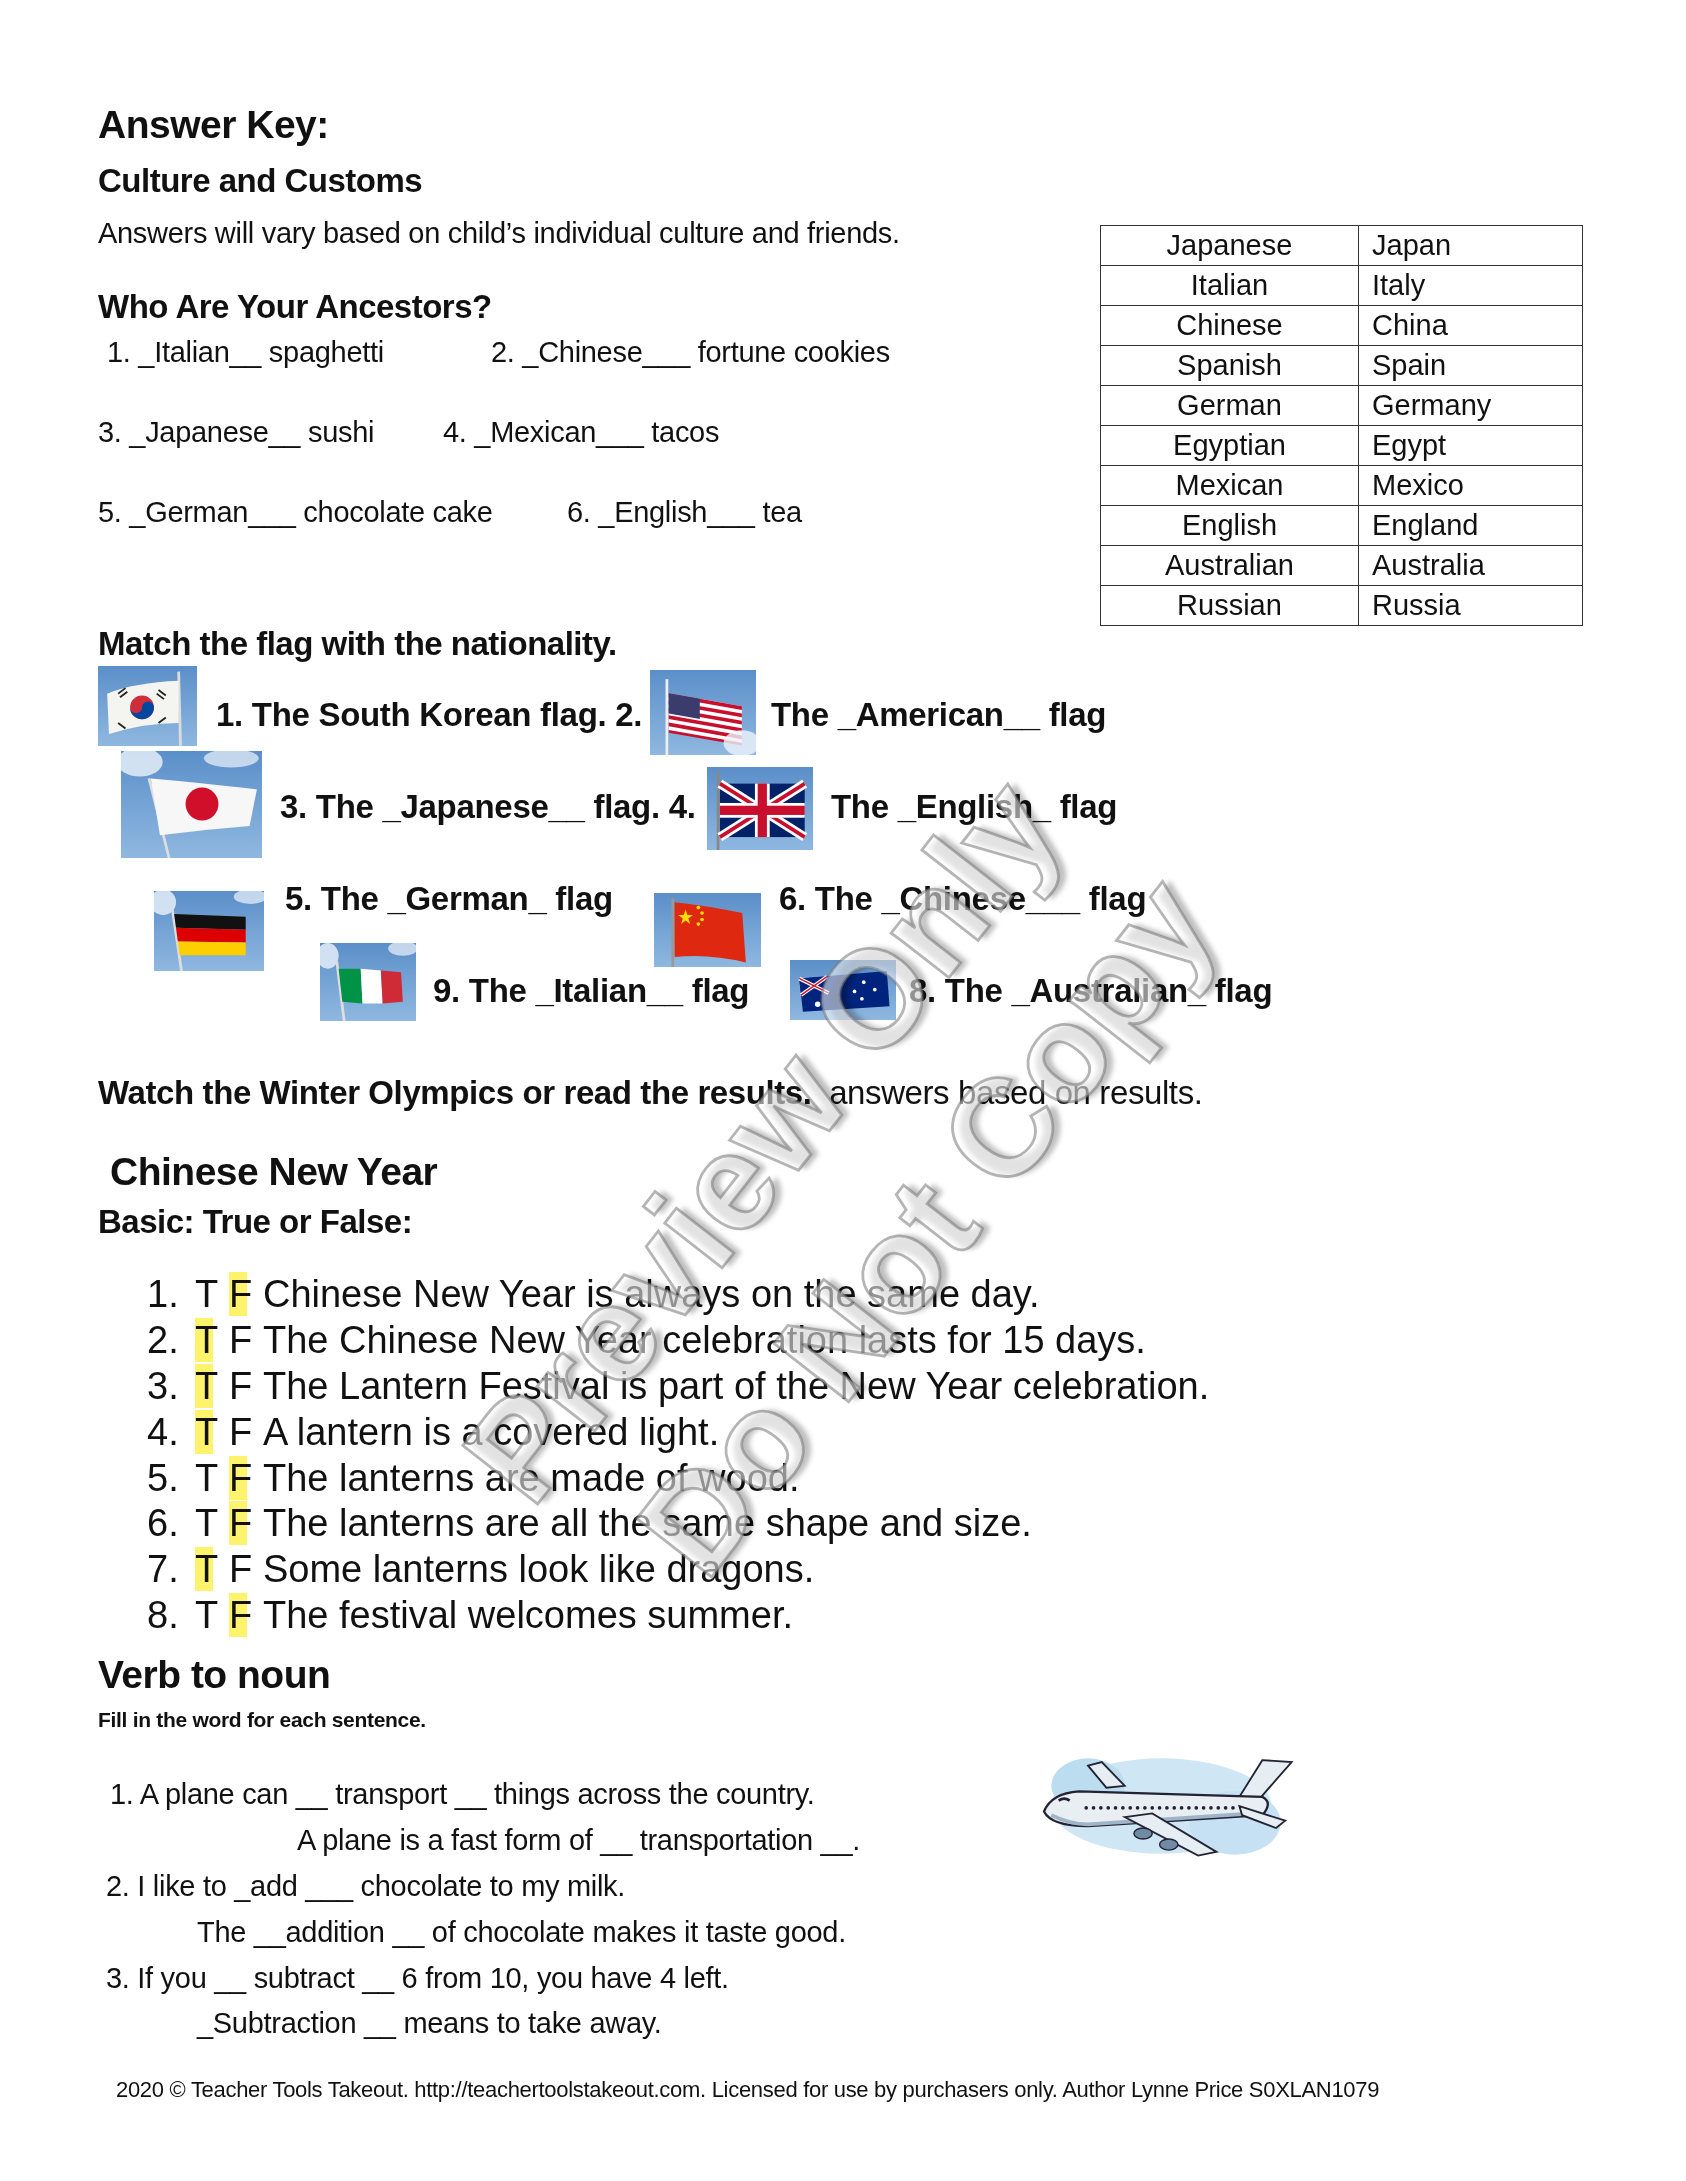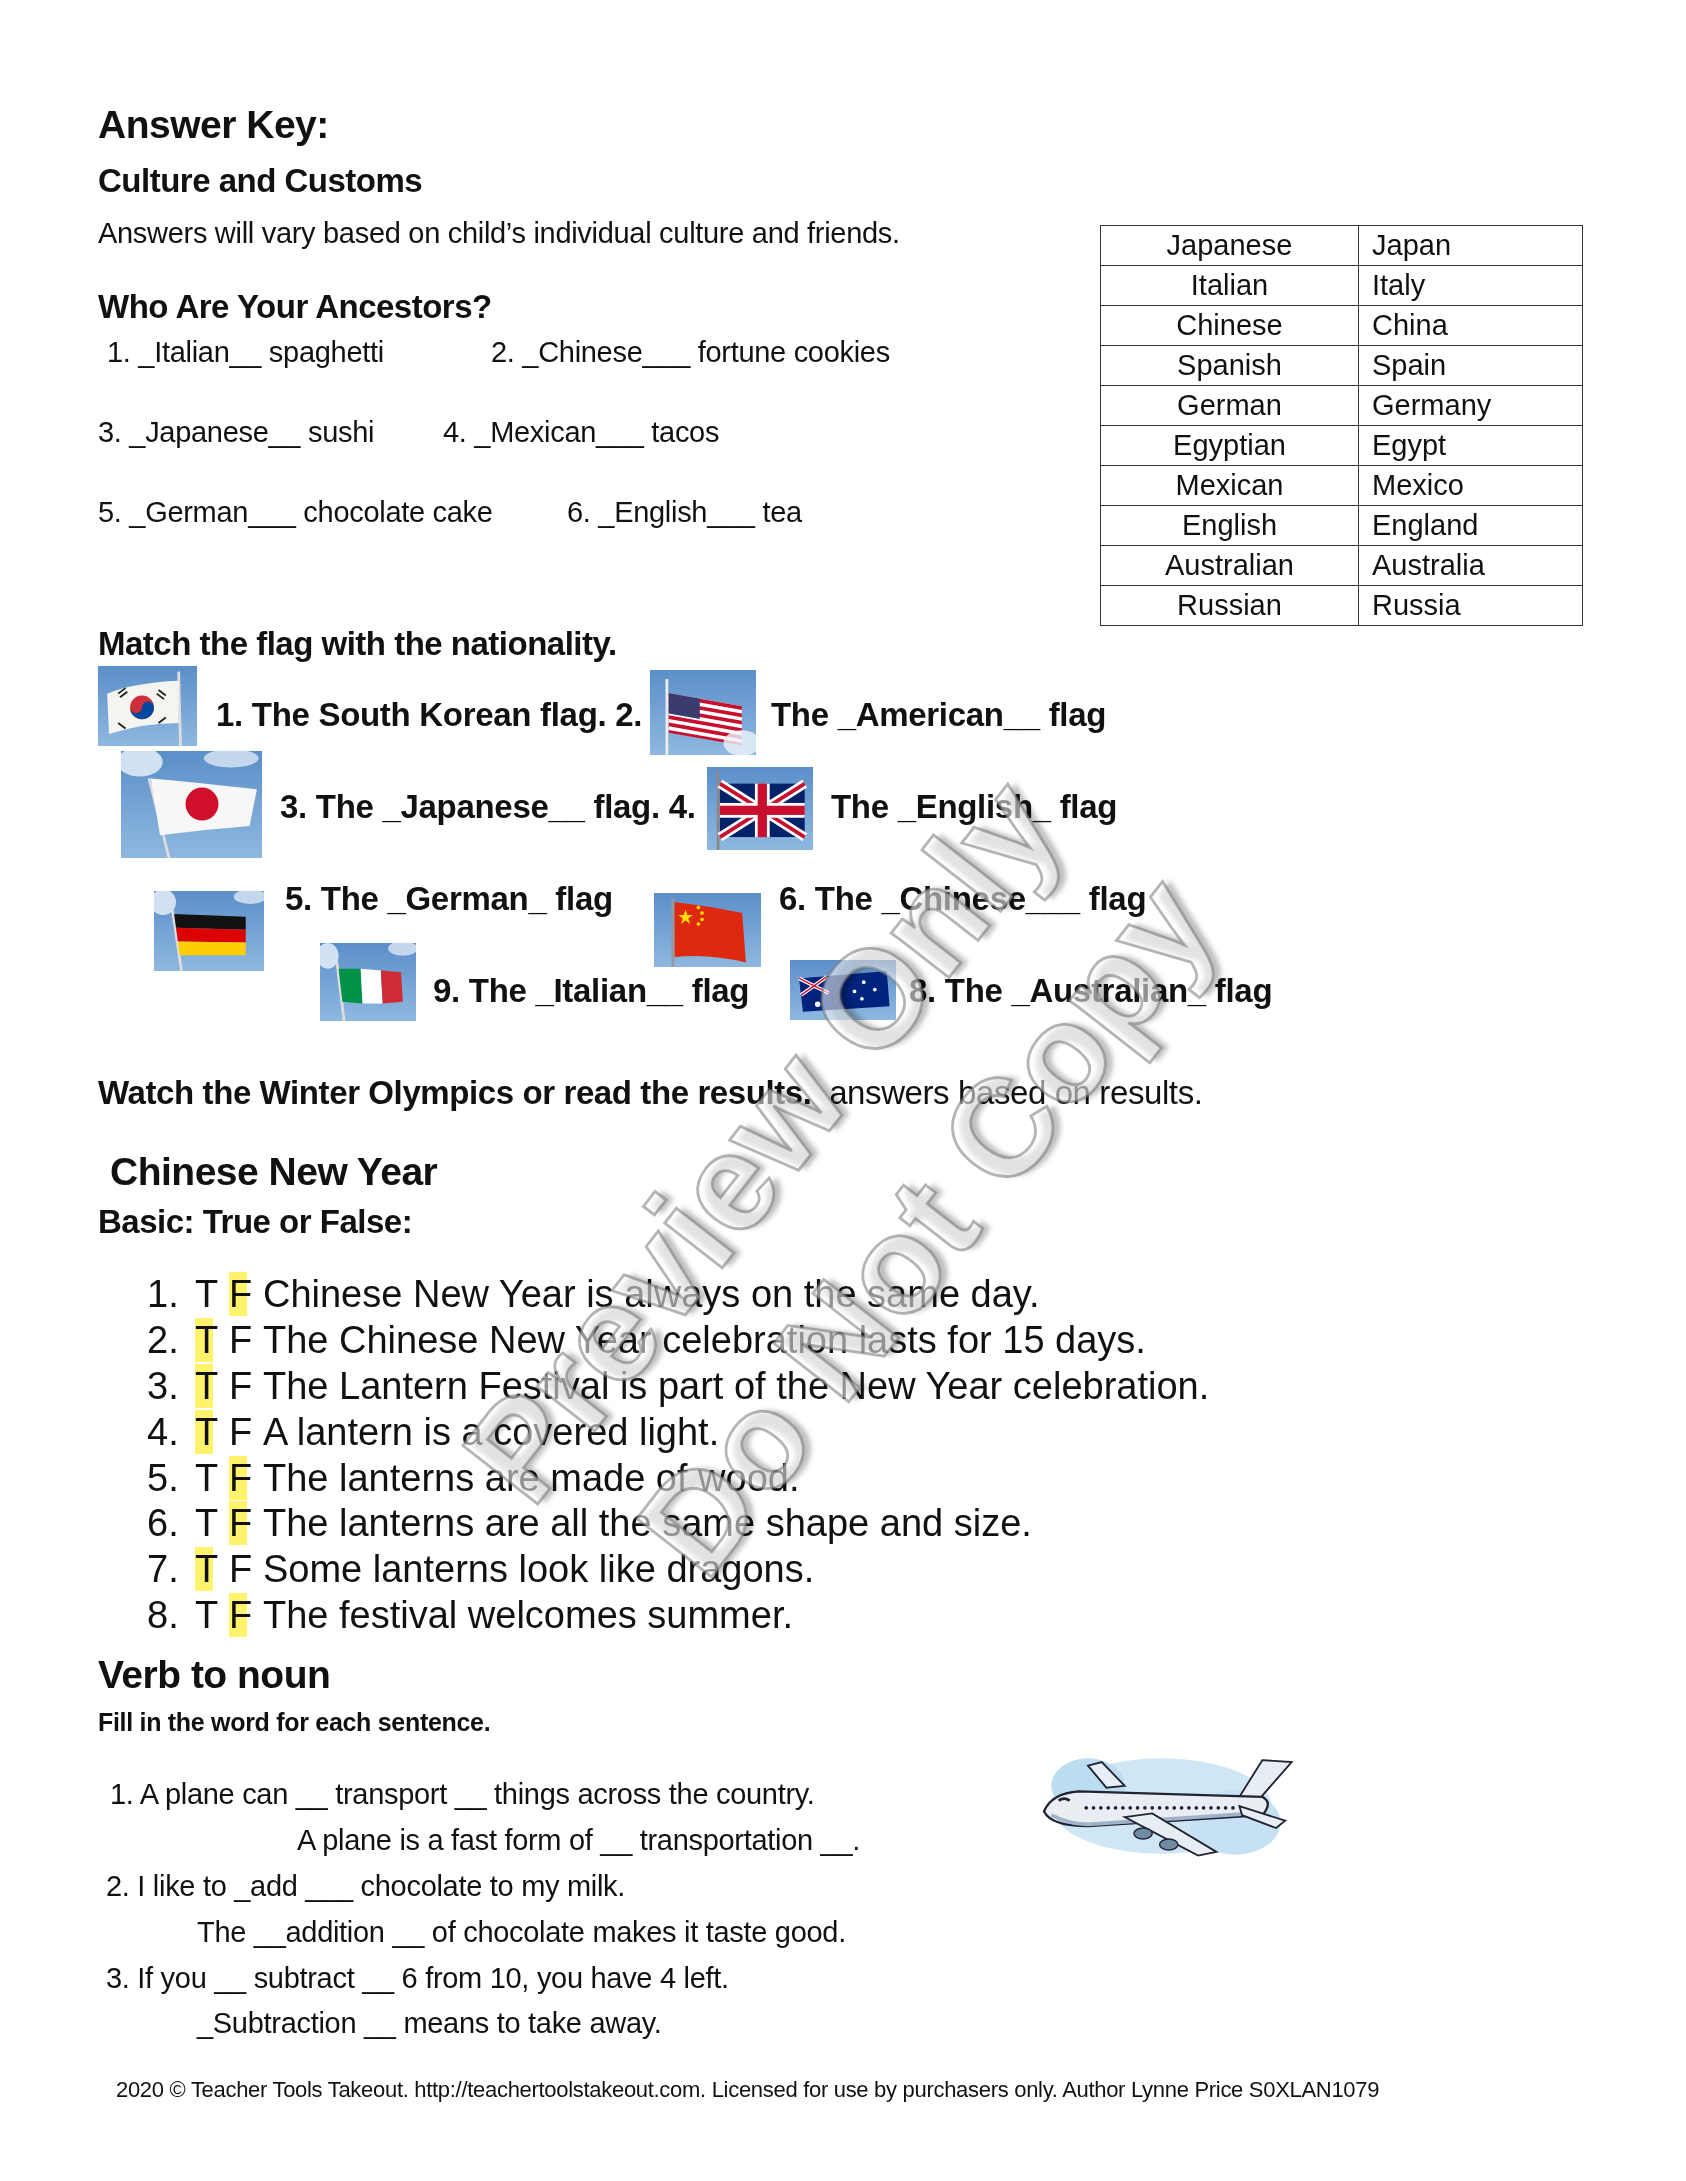--- a/index.html
+++ b/index.html
@@ -240,21 +240,21 @@
   <span class="tf-num">6.</span><span class="tf-t">T</span><span class="tf-f hl">F</span><span>The lanterns are all the same shape and size.</span>
 </div>
 <div class="tf-row" style="top:1547px;">
   <span class="tf-num">7.</span><span class="tf-t hl">T</span><span class="tf-f">F</span><span>Some lanterns look like dragons.</span>
 </div>
 <div class="tf-row" style="top:1593px;">
   <span class="tf-num">8.</span><span class="tf-t">T</span><span class="tf-f hl">F</span><span>The festival welcomes summer.</span>
 </div>
 
 <div class="abs h1" style="left:98px; top:1653px;">Verb to noun</div>
-<div class="abs bold" style="left:98px; top:1708px; font-size:25px; letter-spacing:-0.3px;">Fill in the word for each sentence.</div>
+<div class="abs bold" style="left:98px; top:1708px; font-size:21px; letter-spacing:-0.3px;">Fill in the word for each sentence.</div>
 
 <div class="abs body" style="left:110px; top:1778px;">1.   A plane can __ transport __ things across the country.</div>
 <div class="abs body" style="left:297px; top:1824px;">A plane is a fast form of __ transportation __.</div>
 <div class="abs body" style="left:106px; top:1870px;">2.  I like to _add ___ chocolate to my milk.</div>
 <div class="abs body" style="left:197px; top:1916px;">The __addition __ of chocolate makes it taste good.</div>
 <div class="abs body" style="left:106px; top:1962px;">3.  If you __ subtract __ 6 from 10, you have 4 left.</div>
 <div class="abs body" style="left:197px; top:2007px;">_Subtraction __ means to take away.</div>
 
 <div class="plane">
   <svg width="266" height="115" viewBox="0 0 290 125">

